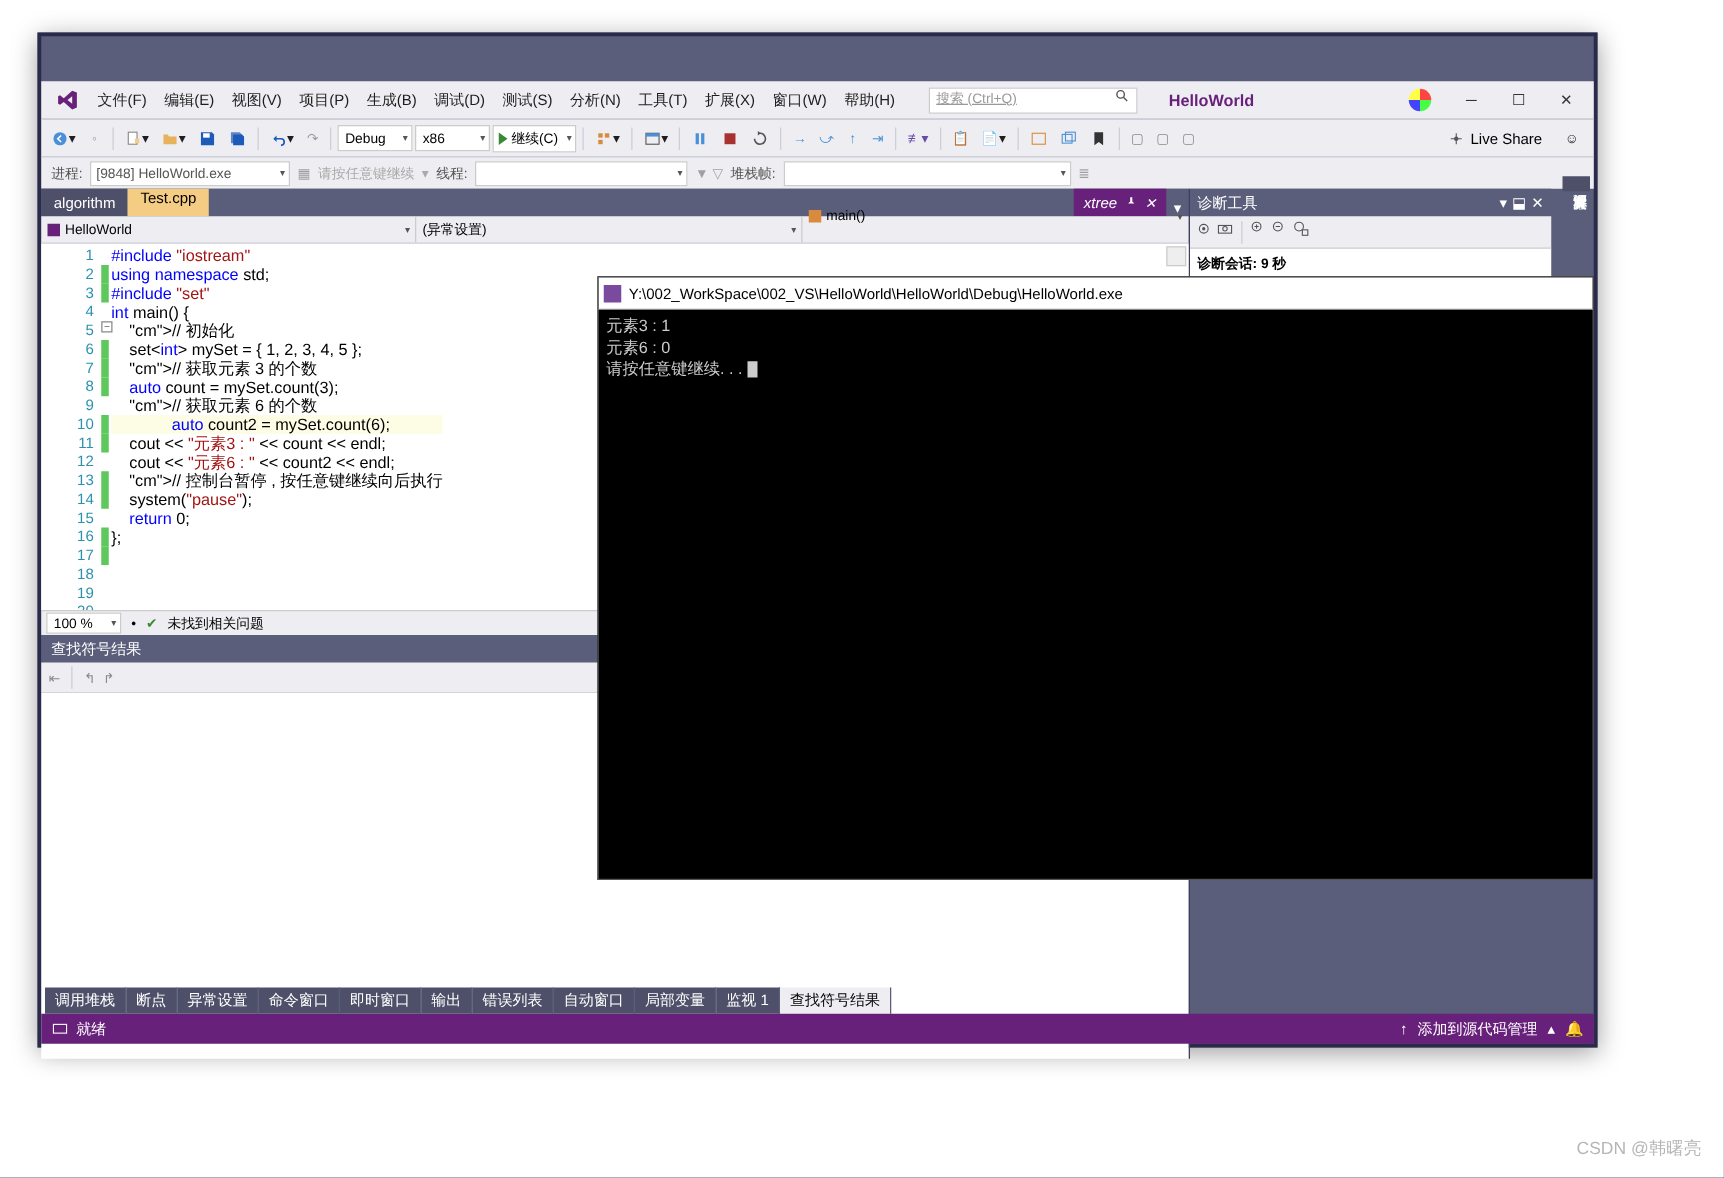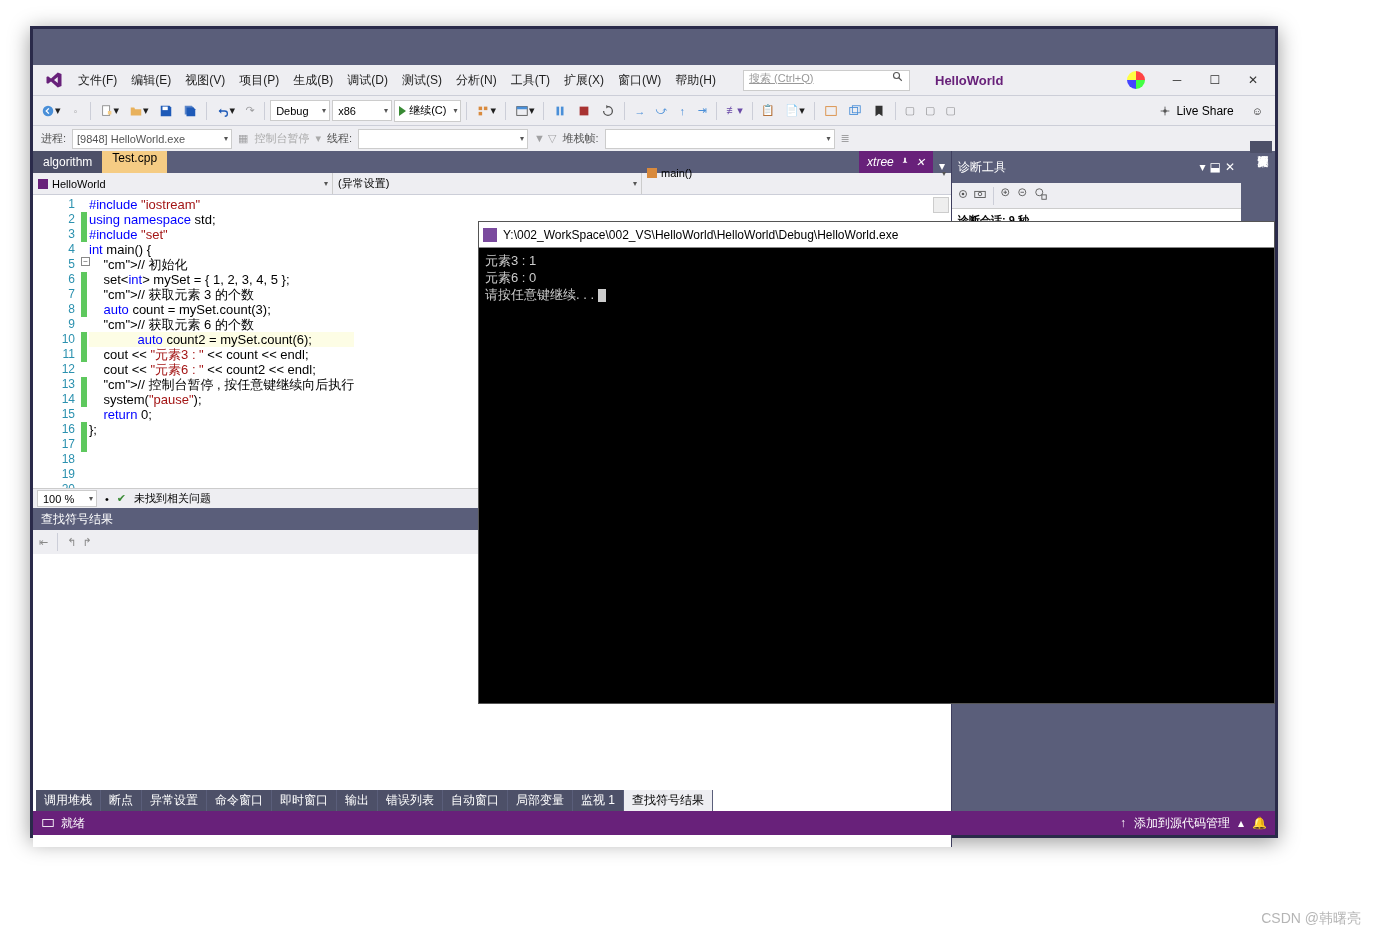--- a/index.html
+++ b/index.html
@@ -54,21 +54,21 @@
 .check{color:#388a34;}
 .find-panel { height:22px; background:#5a5e7a; color:#fff; font-size:12px; display:flex; align-items:center; padding:0 8px; }
 .find-toolbar { height:24px; background:#eeeef2; display:flex; align-items:center; padding:0 6px; gap:6px; font-size:11px; color:#888; }
 .find-body { flex:1; background:#fff; }
 .bottom-tabs { position:absolute; bottom:24px; left:3px; display:flex; font-size:12px; }
 .btab { padding:2px 8px; background:#4d5068; color:#fff; border-right:1px solid #5a5e7a; }
 .btab.active { background:#eeeef2; color:#000; }
 .status { position:absolute; bottom:0; left:0; right:0; height:24px; background:#68217a; color:#fff; display:flex; align-items:center; font-size:12px; padding:0 8px; }
 .status-right { margin-left:auto; display:flex; align-items:center; gap:8px; }
 .right-col { width:290px; display:flex; flex-direction:column; border-left:1px solid #3f3f5f; }
-.diag-hdr { height:32px; background:#5a5e7a; color:#fff; font-size:12px; display:flex; align-items:center; padding:0 6px;gap:12px; }
+.diag-hdr { height:22px; background:#5a5e7a; color:#fff; font-size:12px; display:flex; align-items:center; padding:0 6px;gap:12px; }
 .diag-hdr .spacer{margin-left:auto;display:flex;gap:4px;}
 .diag-tb { height:26px; background:#eeeef2; display:flex; align-items:center; padding:0 4px; gap:3px; border-bottom:1px solid #ccc; }
 .diag-tb svg{width:14px;height:14px;}
 .diag-session { padding:4px 6px; font-size:11px; background:#fff; }
 .diag-chart { height:30px; background:#fff; border-top:1px solid #ddd; position:relative; padding:2px 4px; font-size:10px; color:#666;}
 .diag-chart .tick{position:absolute;top:2px;}
 .side-tab { position:absolute; right:3px; top:112px; width:22px; background:#4d5068; color:#fff; writing-mode:vertical-rl; font-size:11px; padding:6px 2px; }
 .console { position:absolute; left:478px; top:221px; width:797px; height:483px; background:#000; color:#ccc; font-family:SimSun,monospace; font-size:13px; border:1px solid #555; }
 .console-title { height:26px; background:#fff; color:#000; display:flex; align-items:center; padding:0 4px; font-size:12px; gap:6px; border-bottom:1px solid #888;}
 .console-title .ico{width:14px;height:14px;background:#7a4a9e;}
@@ -217,21 +217,21 @@
       </div>
     <div class="tb-btn" style="margin:0 4px">☺</div>
   </div>
 
   <div class="toolbar2">
     <span>进程:</span>
     <div class="t2-combo">
         <span>[9848] HelloWorld.exe</span>
       </div>
     <span style="opacity:.5">▦</span>
-    <span style="color:#aaa">控制台暂停</span>
+    <span style="color:#aaa">请按任意键继续</span>
       <span style="color:#aaa">▾</span>
     <span>线程:</span>
     <div class="t2-combo" style="min-width:170px"></div>
     <span style="opacity:.5">▼ ▽</span>
     <span>堆栈帧:</span>
     <div class="t2-combo" style="min-width:230px"></div>
     <span style="opacity:.5">≣</span>
   </div>
 
   <div class="main">

